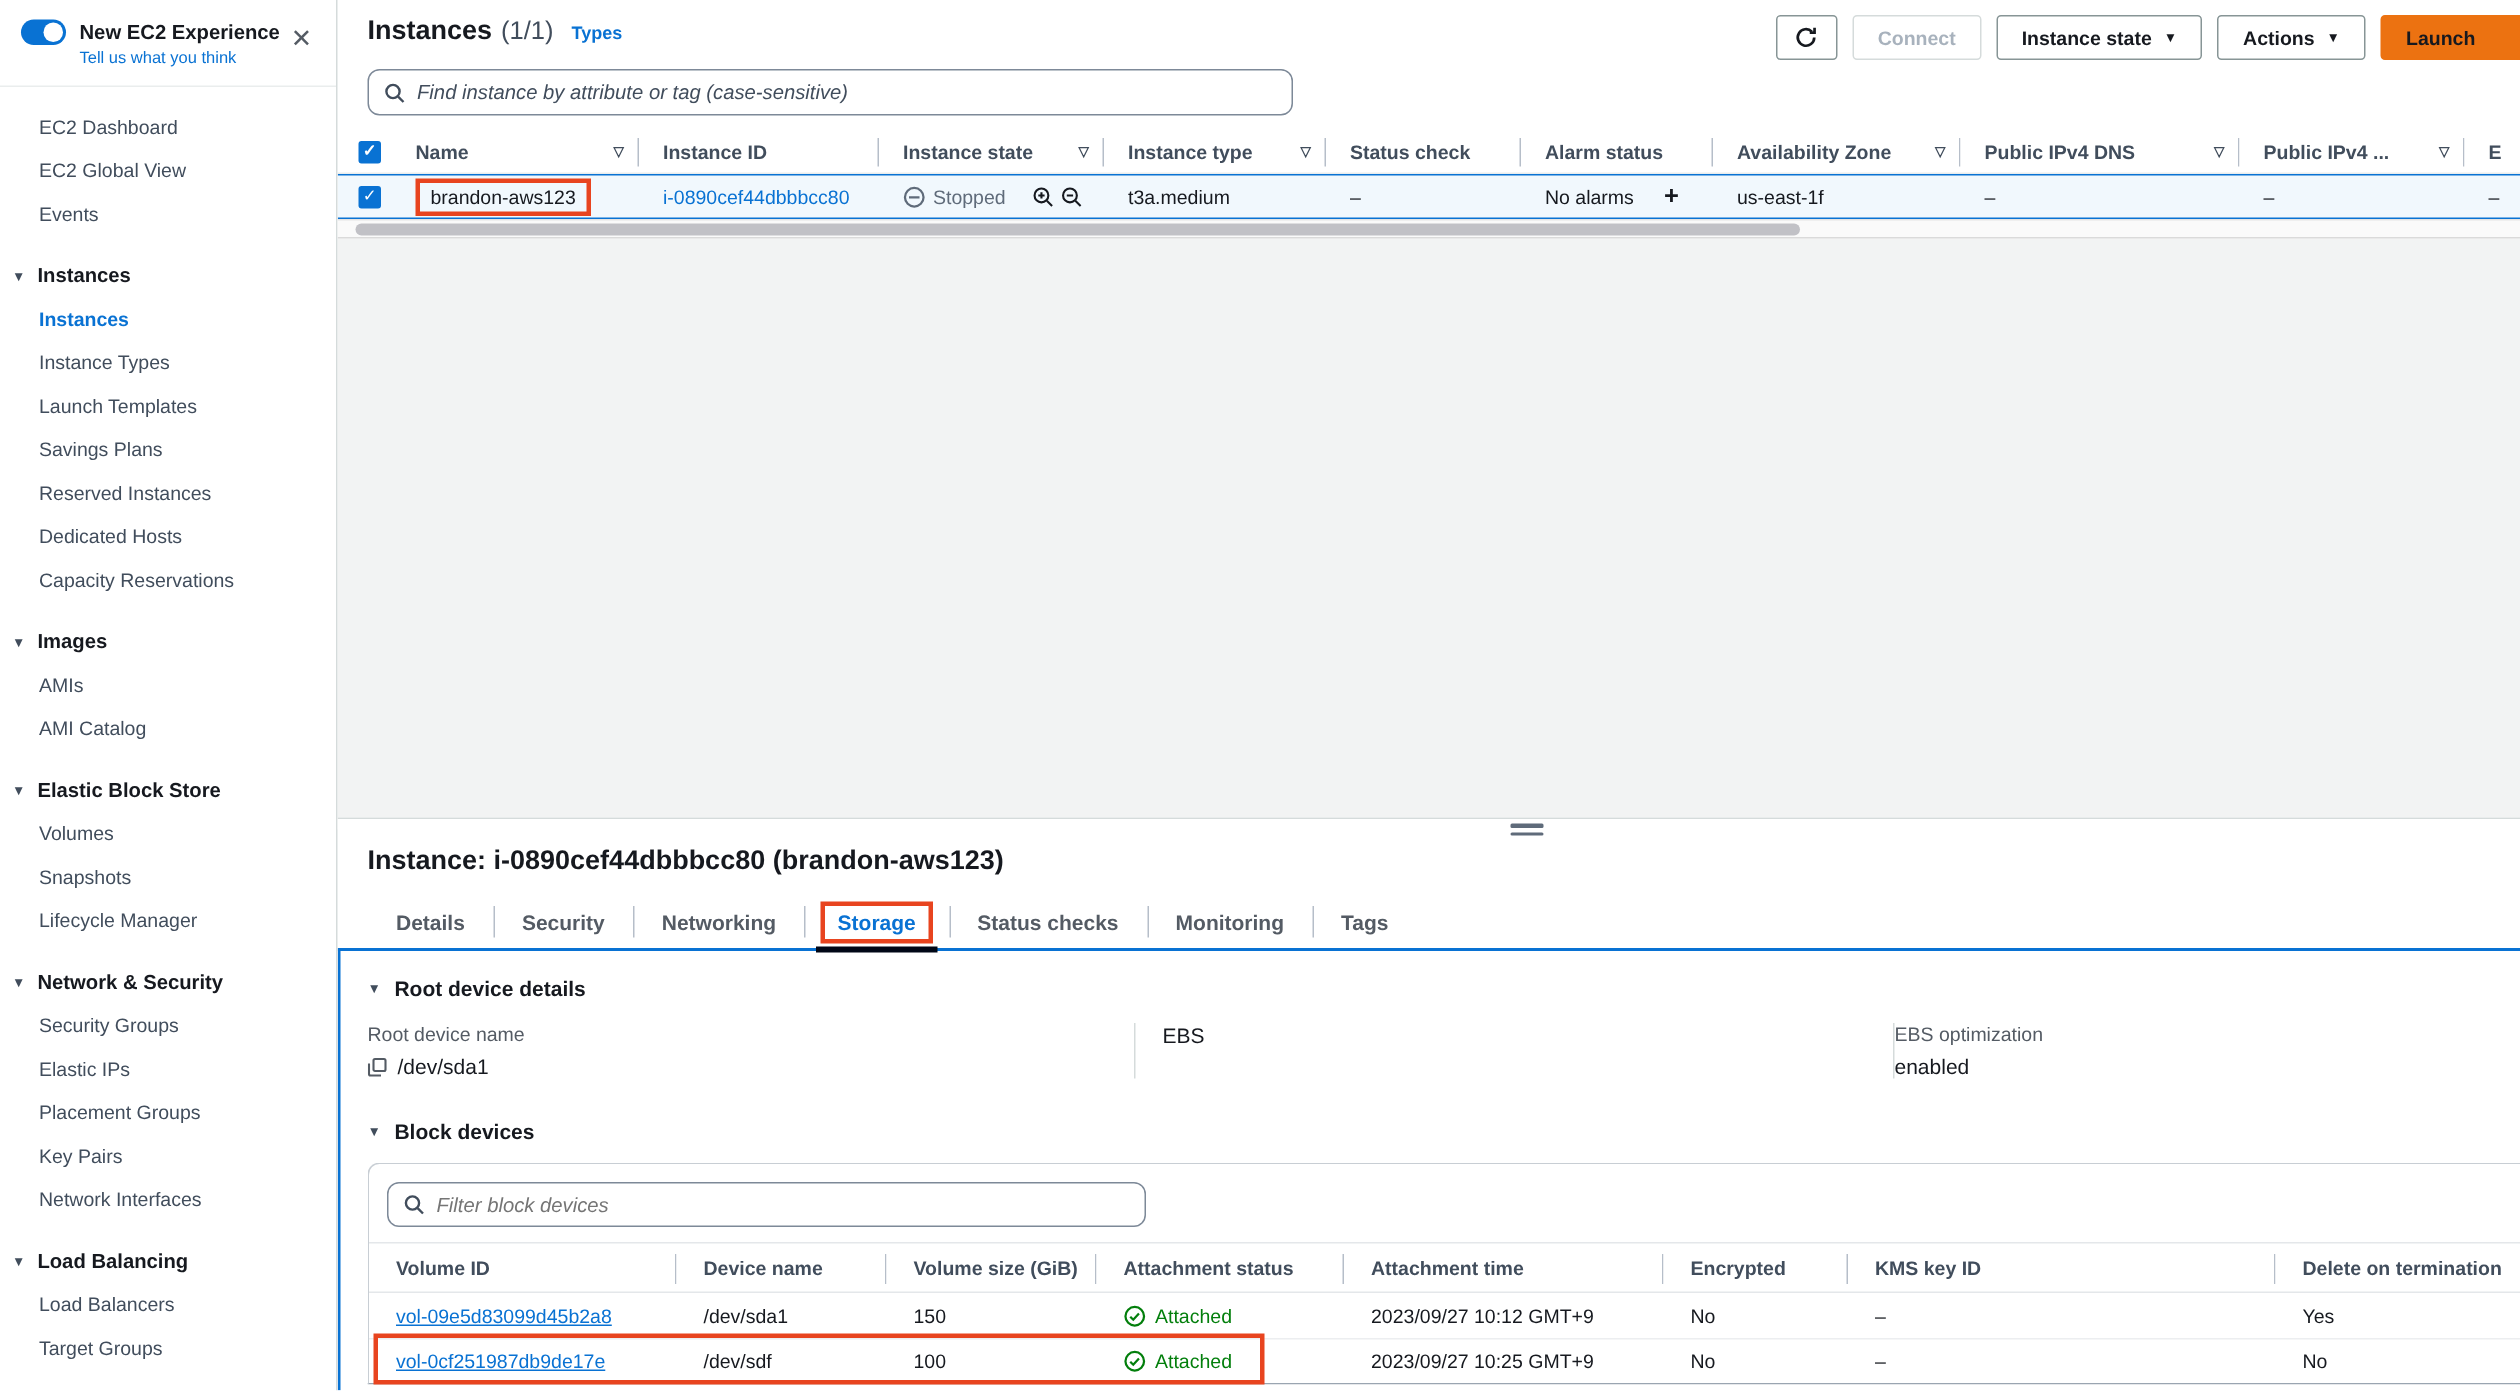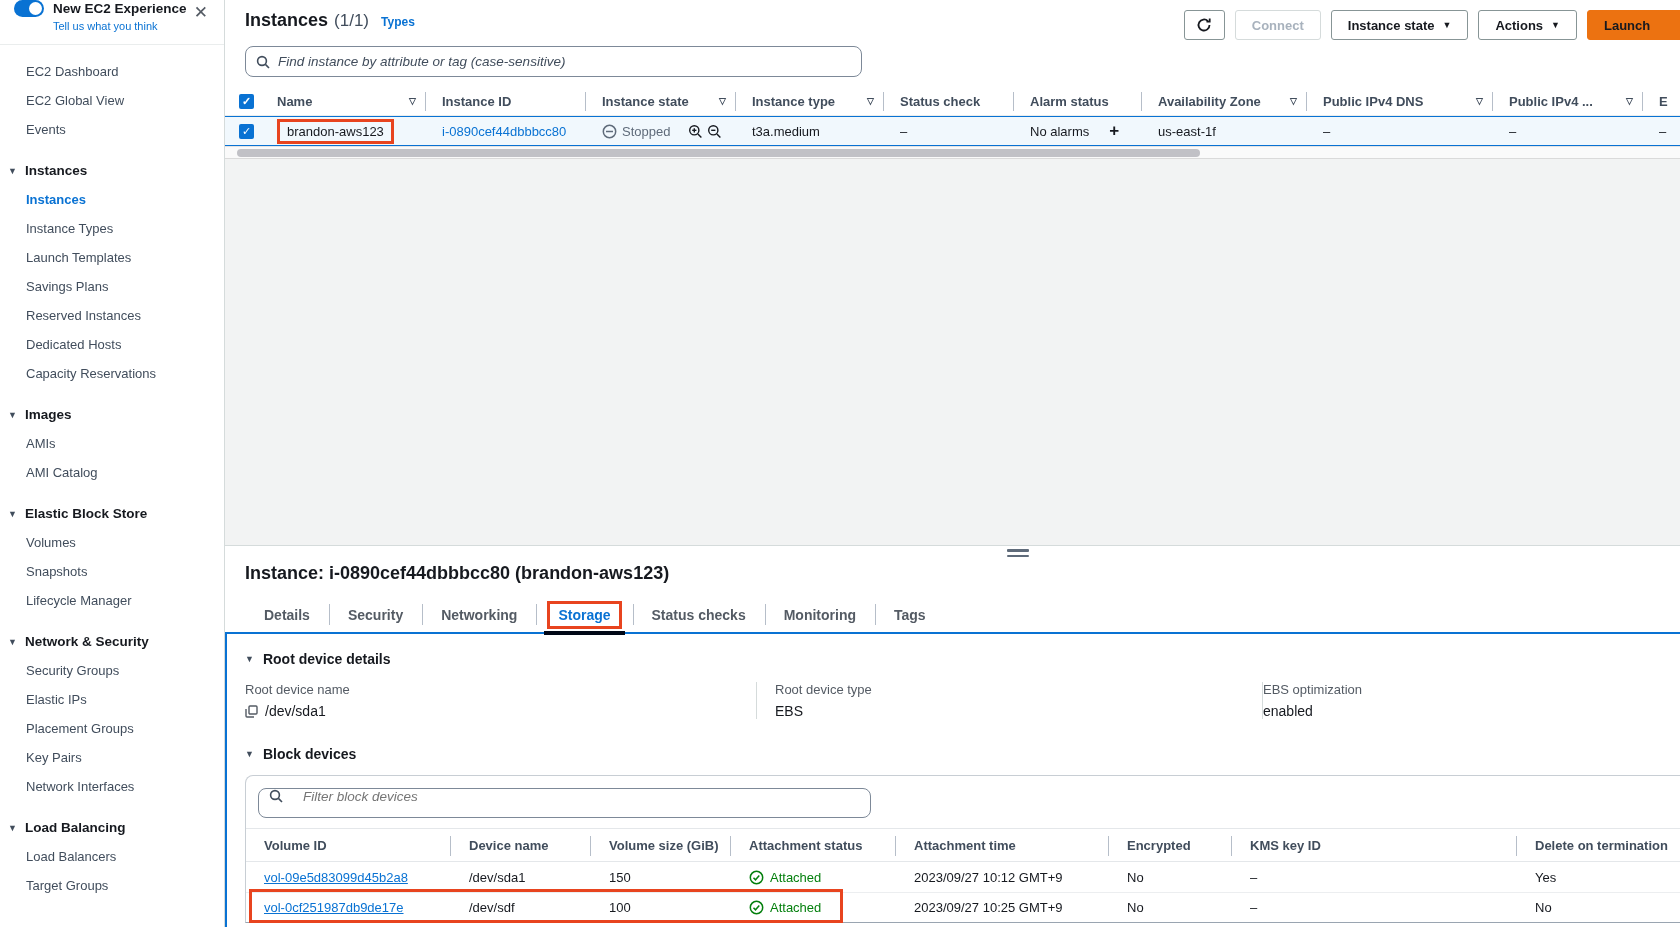--- a/index.html
+++ b/index.html
@@ -1,21 +1,21 @@
 <!DOCTYPE html>
 <html><head>
 <meta charset="utf-8">
 <style>
   * { margin:0; padding:0; box-sizing:border-box; }
   html,body { width:1680px; height:927px; overflow:hidden; }
   body { font-family:"Liberation Sans", sans-serif; color:#16191f; background:#fff; font-size:13px; }
   #app { display:flex; width:1680px; height:927px; overflow:hidden; position:relative; }
 
   
-  .sidebar { width:225px; min-width:225px; background:#fff; border-right:1px solid #d5dbdb; position:relative; overflow:hidden; }
+  .sidebar { width:225px; min-width:225px; background:#fff; border-right:1px solid #d5dbdb; padding-top:13px; position:relative; overflow:hidden; }
   .sb-head { padding:0 14px 12px 14px; border-bottom:1px solid #eaeded; position:relative; }
   .sb-head-row { display:flex; align-items:center; gap:9px; }
   .toggle { width:30px; height:17px; border-radius:9px; background:#0972d3; position:relative; flex:none; cursor:pointer; }
   .toggle .knob { position:absolute; right:2px; top:2px; width:13px; height:13px; border-radius:50%; background:#fff; }
   .sb-title { font-weight:bold; font-size:13.5px; color:#16191f; }
   .sb-sub { color:#0972d3; font-size:11px; margin:3px 0 0 39px; cursor:pointer; }
   .sb-close { position:absolute; right:16px; top:4px; color:#545b64; font-size:17px; cursor:pointer; line-height:1; }
   .sb-nav { padding:12px 0 0 0; }
   .nav-item { height:29px; display:flex; align-items:center; padding-left:26px; color:#414d5c; cursor:pointer; font-size:13px; }
   .nav-item.active { color:#0972d3; font-weight:bold; }
@@ -91,21 +91,21 @@
   .kv-cols { display:flex; margin-top:15px; }
   .kv { padding-right:20px; }
   .kv .k { color:#545b64; font-size:13px; margin-bottom:6px; }
   .kv .v { color:#16191f; font-size:14px; display:flex; align-items:center; gap:7px; }
   .kv.c1 { width:511px; }
   .kv.c2 { width:506px; border-left:1px solid #d5dbdb; padding-left:18px; }
   .kv.c3 { flex:1; border-left:1px solid #d5dbdb; }
   .blk-head { margin-top:27px; }
   .card { margin-top:13px; width:1450px; border:1px solid #c8ced4; border-bottom:1px solid #9aa5b1; border-radius:8px 8px 0 0; background:#fff; position:relative; }
   .card .filter-wrap { padding:12px 12px 10px 12px; }
-  .filter-box { width:613px; height:30px; border:1px solid #7d8998; border-radius:8px; display:flex; align-items:flex-start; padding:0 10px; gap:20px; }
+  .filter-box { width:506px; height:30px; border:1px solid #7d8998; border-radius:8px; display:flex; align-items:center; padding:0 10px; gap:8px; }
   .filter-box input { border:none; outline:none; flex:1; font-style:italic; font-size:13.5px; color:#414d5c; font-family:"Liberation Sans",sans-serif; }
   .btable .brow { display:flex; }
   .btable .brow.bhead { height:34px; border-top:1px solid #e4e7ea; border-bottom:1px solid #e4e7ea; }
   .btable .brow.bhead .bc { font-weight:bold; color:#414d5c; position:relative; }
   .btable .brow.bhead .bc::after { content:''; position:absolute; right:0; top:7px; height:20px; width:1px; background:#b6bec9; }
   .btable .brow.bhead .bc:last-child::after { display:none; }
   .btable .brow.data { height:30px; }
   .btable .brow.data + .brow.data { border-top:1px solid #eceef0; }
   .bc { display:flex; align-items:center; padding-left:18px; gap:7px; font-size:13px; white-space:nowrap; overflow:hidden; }
   .bc.b-vol { width:205px; min-width:205px; }
@@ -379,21 +379,20 @@
             <div class="k">Root device name</div>
             <div class="v">
               <svg width="13" height="13" viewBox="0 0 13 13" fill="none" stroke="#545b64" stroke-width="1.4">
                   <rect x="4" y="1" width="8" height="8" rx="1"></rect>
                   <path d="M9 12H2a1 1 0 0 1-1-1V4"></path>
                 </svg>
               <span>/dev/sda1</span>
             </div>
           </div>
           <div class="kv c2">
-            <div class="k">Root device type</div>
             <div class="v">
                 <span>EBS</span>
               </div>
           </div>
           <div class="kv c3">
             <div class="k">EBS optimization</div>
             <div class="v">
                 <span>enabled</span>
               </div>
           </div>

